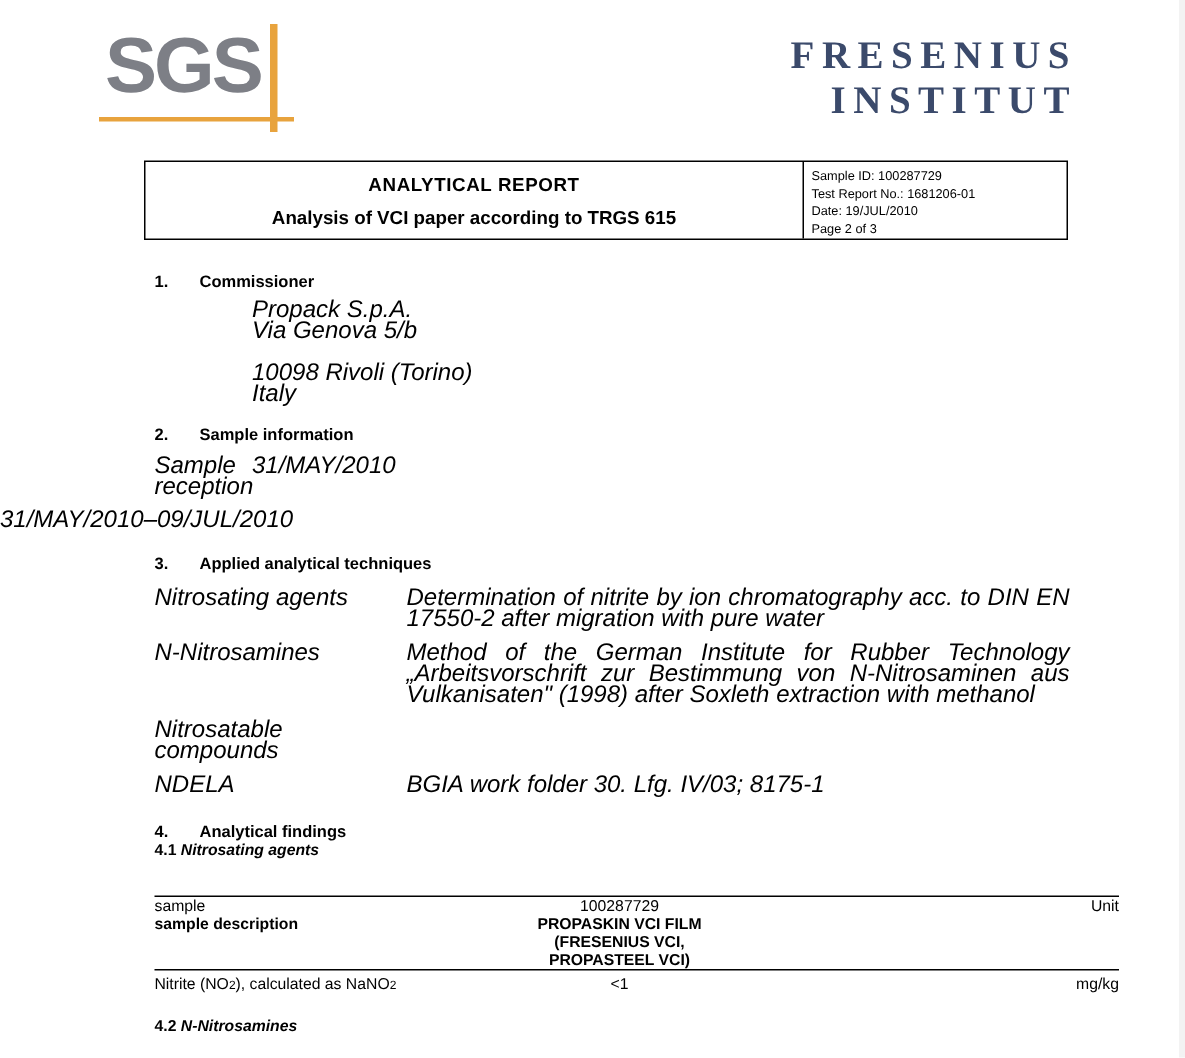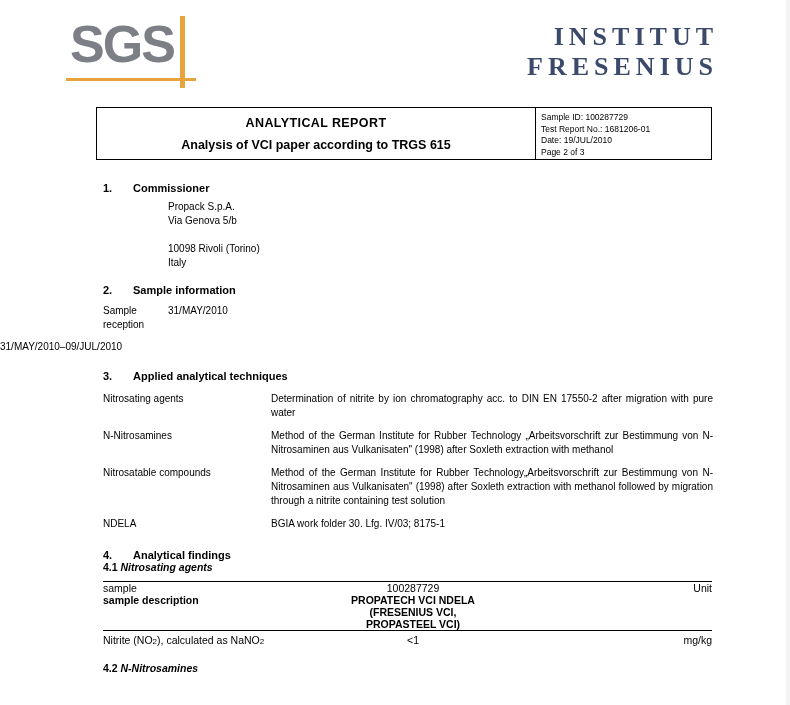--- a/index.html
+++ b/index.html
@@ -118,23 +118,24 @@
     width: 30px;
     padding-left: 103px;
     box-sizing: content-box;
   }
   .sec-title {
     padding-left: 0px;
   }
 
   .row {
     display: flex;
-    font-size: 10px;
+    font-size: 16px;
     line-height: 14px;
     margin-top: 6px;
+    font-style: italic;
   }
   .col-label {
     width: 168px;
     padding-left: 103px;
     box-sizing: border-box;
   }
   .col-label-wide {
     width: 271px;
     padding-left: 103px;
     box-sizing: border-box;
@@ -152,23 +153,23 @@
     font-weight: bold;
     padding-left: 103px;
     margin-top: 0;
   }
   .subhead .plain {
     font-style: normal;
   }
 
   
   .tbl {
-    margin-top: 8px;
-    padding-left: 103px;
-    padding-right: 78px;
+    margin-top: 24px;
+    padding-left: 103px;
+    padding-right: 44px;
   }
   .tbl-inner {
     width: 100%;
     border-collapse: collapse;
     font-size: 10.5px;
   }
   .tbl-inner td {
     padding: 0;
     vertical-align: top;
   }
@@ -204,22 +205,22 @@
 <div class="edge-right"></div>
 
 <div class="header">
   <div class="sgs-logo">
     <div class="sgs-text">SGS</div>
     <div class="sgs-bar-v" style="left:118px; top:-2px; width:5px; height:72px;"></div>
     <div class="sgs-bar-h" style="left:4px; top:60px; width:130px; height:3px;"></div>
   </div>
 
   <div class="fresenius">
+    <div>FRESENIUS</div>
     <div>INSTITUT</div>
-    <div>FRESENIUS</div>
   </div>
 </div>
 
 <div class="title-box">
   <div class="title-left">
     <div class="t1">ANALYTICAL REPORT</div>
     <div class="t2">Analysis of VCI paper according to TRGS 615</div>
   </div>
   <div class="title-right">
     <div>Sample ID: 100287729</div>
@@ -268,21 +269,20 @@
   <div class="row" style="margin-top:10px;">
     <div class="col-label-wide">Nitrosating agents</div>
     <div class="col-val justify">Determination of nitrite by ion chromatography acc. to DIN EN 17550-2 after migration with pure water</div>
   </div>
   <div class="row" style="margin-top:9px;">
     <div class="col-label-wide">N-Nitrosamines</div>
     <div class="col-val justify">Method of the German Institute for Rubber Technology „Arbeitsvorschrift zur Bestimmung von N-Nitrosaminen aus Vulkanisaten" (1998) after Soxleth extraction with methanol</div>
   </div>
   <div class="row" style="margin-top:9px;">
     <div class="col-label-wide">Nitrosatable compounds</div>
-    <div class="col-val justify">Method of the German Institute for Rubber Technology„Arbeitsvorschrift zur Bestimmung von N-Nitrosaminen aus Vulkanisaten" (1998) after Soxleth extraction with methanol followed by migration through a nitrite containing test solution</div>
   </div>
   <div class="row" style="margin-top:9px;">
     <div class="col-label-wide">NDELA</div>
     <div class="col-val justify">BGIA work folder 30. Lfg. IV/03; 8175-1</div>
   </div>
 
   <div class="sec-head" style="margin-top:18px;">
     <div class="sec-num">4.</div>
     <div class="sec-title">Analytical findings</div>
   </div>
@@ -295,21 +295,21 @@
     <table class="tbl-inner">
       <tbody>
           <tr class="hdr-row">
         <td class="c-label line-top">sample</td>
         <td class="c-mid line-top">100287729</td>
         <td class="c-unit line-top">Unit</td>
       </tr>
       <tr>
         <td class="c-label bold">sample description</td>
         <td class="c-mid bold">
-          <div>PROPATECH VCI NDELA</div>
+          <div>PROPASKIN VCI FILM</div>
           <div>(FRESENIUS VCI,</div>
           <div>PROPASTEEL VCI)</div>
         </td>
         <td class="c-unit"></td>
       </tr>
       <tr class="data-row">
         <td class="c-label line-top"><span>Nitrite (NO</span><span class="sub">2</span><span>), calculated as NaNO</span><span class="sub">2</span></td>
         <td class="c-mid line-top">&lt;1</td>
         <td class="c-unit line-top">mg/kg</td>
       </tr>

